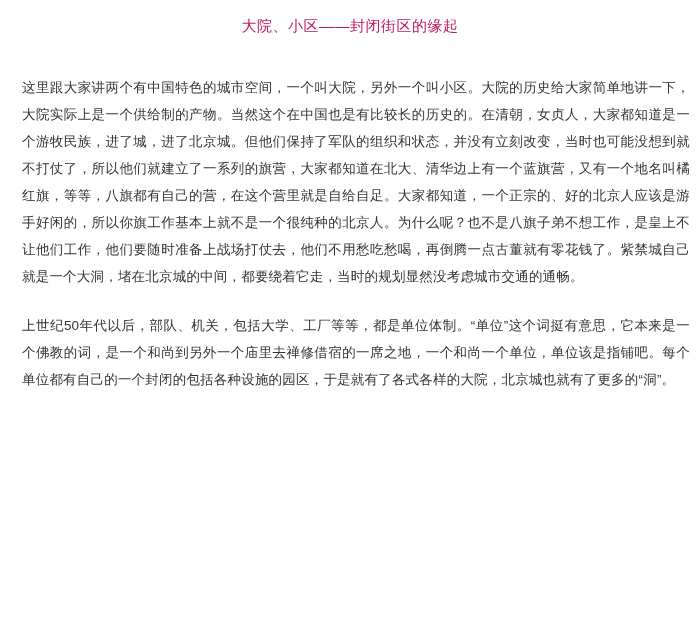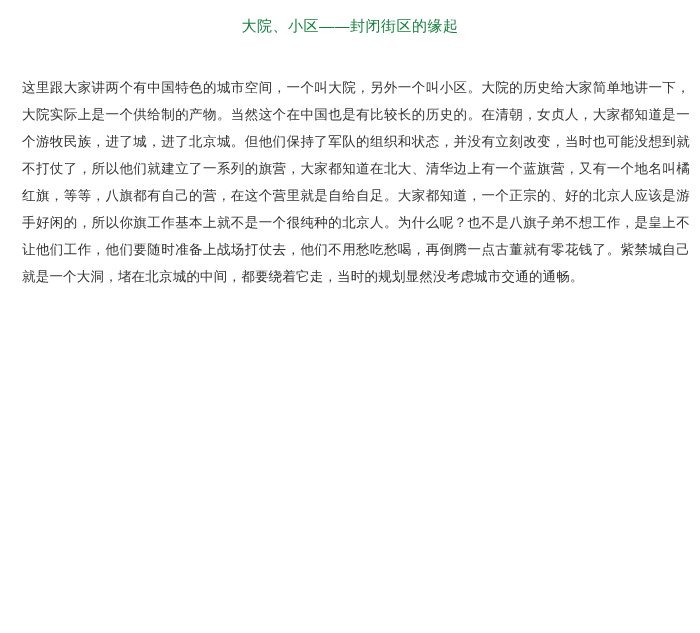--- a/index.html
+++ b/index.html
@@ -17,21 +17,21 @@
   .page {
     width: 700px;
     height: 633px;
     box-sizing: border-box;
     padding: 0;
     position: relative;
   }
   .article-title {
     text-align: center;
     font-size: 15px;
-    color: #15803d;
+    color: #be185d;
     font-weight: normal;
     margin: 0;
     padding: 14px 40px 0 40px;
     line-height: 24px;
     letter-spacing: 0.5px;
   }
   .body-copy {
     padding: 0 10px 0 22px;
     margin-top: 36px;
   }
@@ -48,14 +48,15 @@
     margin-bottom: 0;
   }
 </style>
 </head>
 <body>
 
 <div class="page">
   <h1 class="article-title">大院、小区——封闭街区的缘起</h1>
   <div class="body-copy">
     <p class="para">这里跟大家讲两个有中国特色的城市空间，一个叫大院，另外一个叫小区。大院的历史给大家简单地讲一下，大院实际上是一个供给制的产物。当然这个在中国也是有比较长的历史的。在清朝，女贞人，大家都知道是一个游牧民族，进了城，进了北京城。但他们保持了军队的组织和状态，并没有立刻改变，当时也可能没想到就不打仗了，所以他们就建立了一系列的旗营，大家都知道在北大、清华边上有一个蓝旗营，又有一个地名叫橘红旗，等等，八旗都有自己的营，在这个营里就是自给自足。大家都知道，一个正宗的、好的北京人应该是游手好闲的，所以你旗工作基本上就不是一个很纯种的北京人。为什么呢？也不是八旗子弟不想工作，是皇上不让他们工作，他们要随时准备上战场打仗去，他们不用愁吃愁喝，再倒腾一点古董就有零花钱了。紫禁城自己就是一个大洞，堵在北京城的中间，都要绕着它走，当时的规划显然没考虑城市交通的通畅。</p>
+    <p class="para">上世纪50年代以后，部队、机关，包括大学、工厂等等，都是单位体制。“单位”这个词挺有意思，它本来是一个佛教的词，是一个和尚到另外一个庙里去禅修借宿的一席之地，一个和尚一个单位，单位该是指铺吧。每个单位都有自己的一个封闭的包括各种设施的园区，于是就有了各式各样的大院，北京城也就有了更多的“洞”。</p>
   </div>
 </div>
 
 </body></html>

